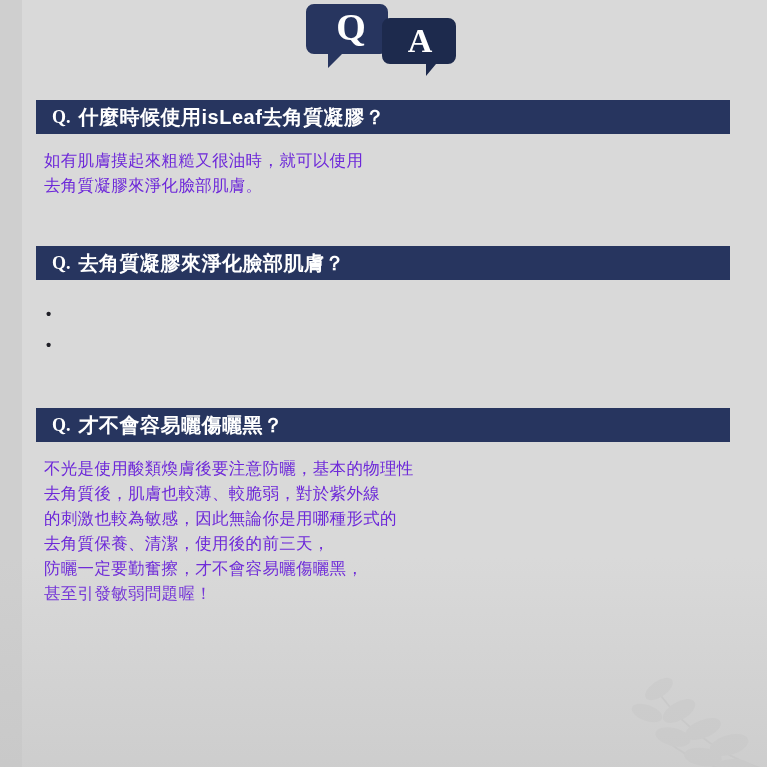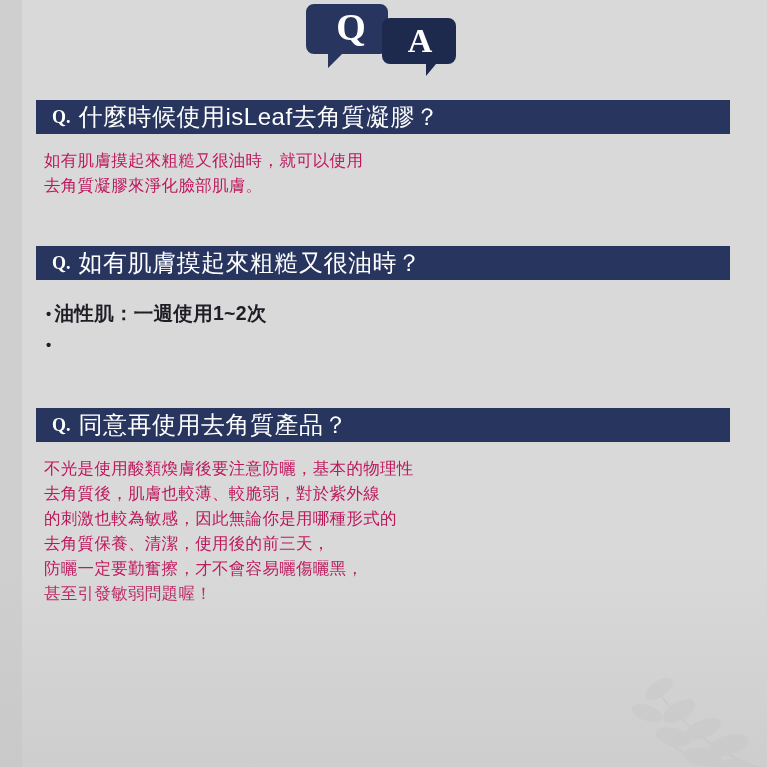--- a/index.html
+++ b/index.html
@@ -85,28 +85,28 @@
     max-width: 694px;
   }
   .qbar .qmark {
     font-weight: bold;
     font-size: 18px;
     margin-right: 8px;
     letter-spacing: 0px;
     font-family: "Liberation Serif", serif;
   }
   .qbar .qtext {
-    font-size: 24px;
-    font-weight: normal;
+    font-size: 20px;
+    font-weight: bold;
     letter-spacing: 0.5px;
     white-space: nowrap;
   }
 
   .answer {
-    color: #be185d;
+    color: #6d28d9;
     font-size: 16.5px;
     line-height: 25px;
     margin: 14px 0 0 8px;
     letter-spacing: 0.3px;
     white-space: pre-line;
   }
 
   .block { margin-bottom: 26px; }
   .block.b2 { margin-bottom: 14px; }
 
@@ -156,39 +156,38 @@
       </div>
       <div class="answer">如有肌膚摸起來粗糙又很油時，就可以使用
 去角質凝膠來淨化臉部肌膚。</div>
     </div>
 
     <div class="spacer-md"></div>
 
     <div class="block b2">
       <div class="qbar">
         <span class="qmark">Q.</span>
-        <span class="qtext">如有肌膚摸起來粗糙又很油時？</span>
+        <span class="qtext">去角質凝膠來淨化臉部肌膚？</span>
       </div>
       <div class="bullets">
         <div class="bullet">
           <span class="dot">•</span>
-          <span>油性肌：一週使用1~2次</span>
         </div>
         <div class="bullet">
           <span class="dot">•</span>
         </div>
       </div>
     </div>
 
     <div class="spacer-lg"></div>
 
     <div class="block">
       <div class="qbar">
         <span class="qmark">Q.</span>
-        <span class="qtext">同意再使用去角質產品？</span>
+        <span class="qtext">才不會容易曬傷曬黑？</span>
       </div>
       <div class="answer">不光是使用酸類煥膚後要注意防曬，基本的物理性
 去角質後，肌膚也較薄、較脆弱，對於紫外線
 的刺激也較為敏感，因此無論你是用哪種形式的
 去角質保養、清潔，使用後的前三天，
 防曬一定要勤奮擦，才不會容易曬傷曬黑，
 甚至引發敏弱問題喔！</div>
     </div>
 
   </div>

